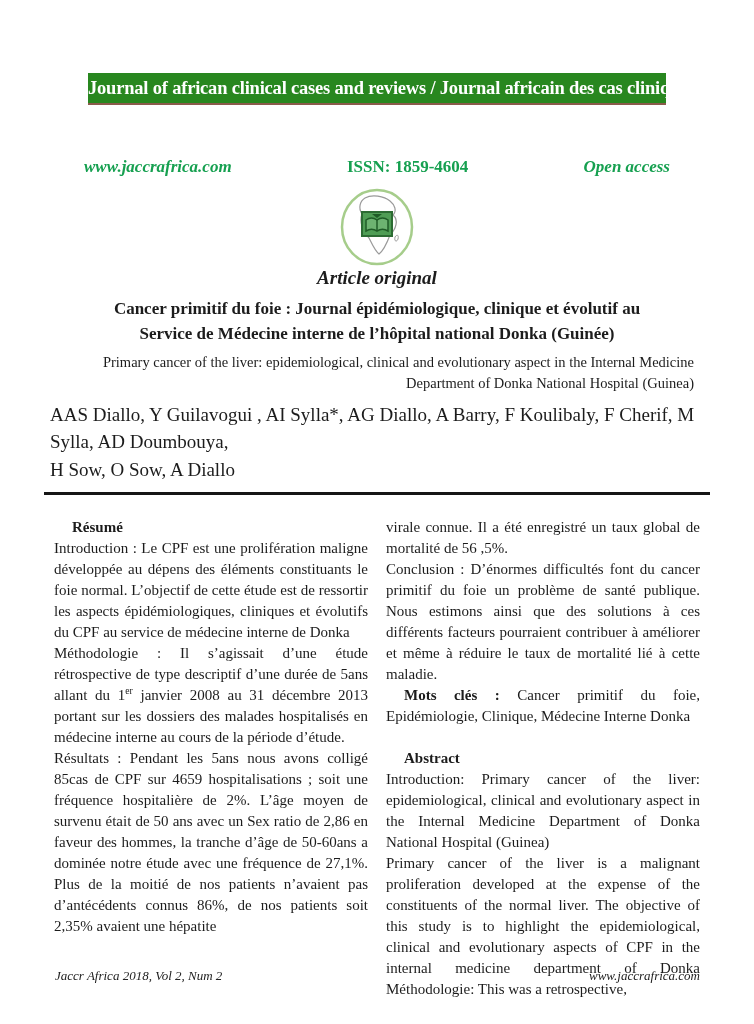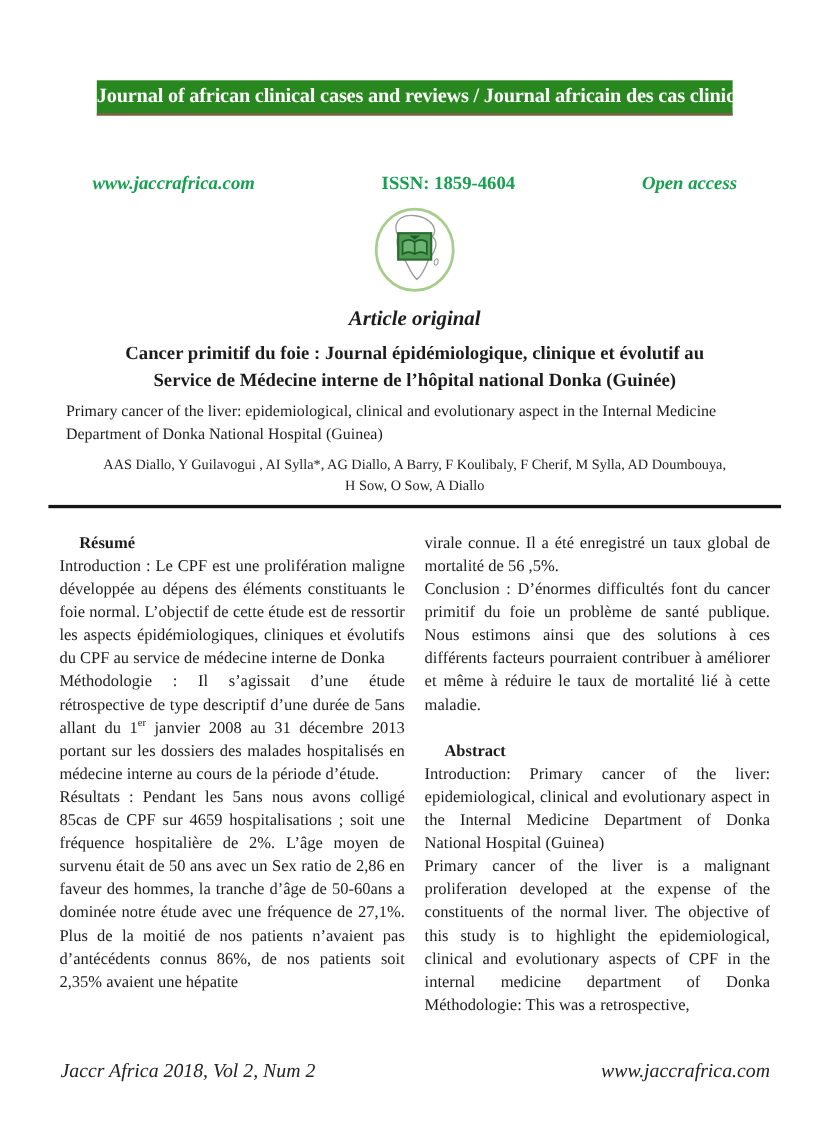--- a/index.html
+++ b/index.html
@@ -20,35 +20,35 @@
     text-align:center;white-space:nowrap;
     border-bottom:2px solid #8a5a4a;
   }
   .info-row{
     display:flex;justify-content:space-between;align-items:baseline;
     margin:52px 84px 0;color:var(--accent-green);
     font-weight:bold;font-size:17px;
   }
   .info-row .it{font-style:italic;}
   .logo-wrap{text-align:center;margin-top:10px;height:80px;}
-  .article-type{text-align:center;font-weight:bold;font-style:italic;font-size:19px;margin-top:12px;}
+  .article-type{text-align:center;font-weight:bold;font-style:italic;font-size:19px;}
   .title{text-align:center;font-weight:bold;font-size:17px;line-height:1.45;margin:8px 70px 0;}
-  .subtitle{text-align:left;font-size:14.5px;line-height:1.4;margin:6px 60px 0;}
-  .authors{text-align:center;font-size:13px;line-height:1.45;margin:8px 50px 0;}
+  .subtitle{text-align:right;font-size:14.5px;line-height:1.4;margin:6px 60px 0;}
+  .authors{text-align:left;font-size:19px;line-height:1.45;margin:8px 50px 0;}
   .rule{border:none;border-top:3px solid #161616;margin:8px 44px 0;}
   .columns{display:flex;gap:18px;margin:22px 54px 0;}
   .col{flex:1;font-size:15px;line-height:21px;text-align:justify;}
   .col p{margin:0;}
   .col p.spacer{height:21px;}
   .col strong{font-weight:bold;margin-left:18px;}
   .col sup{font-size:0.65em;vertical-align:super;line-height:0;margin-top:26px;}
   .footer{
     position:absolute;left:55px;right:54px;bottom:40px;
     display:flex;justify-content:space-between;
-    font-style:italic;font-size:18px;color:#222;
+    font-style:italic;font-size:13px;color:#222;
   }
 </style>
 </head>
 <body>
 
 <div class="page">
 
   <div class="banner">
     <span>Journal of african clinical cases and reviews / Journal africain des cas cliniques et revues</span>
   </div>
@@ -93,20 +93,21 @@
   <div class="columns">
     <div class="col" id="col-left">
         <p><strong>Résumé</strong></p>
         <p><span>Introduction : Le CPF est une prolifération maligne développée au dépens des éléments constituants le foie normal. L’objectif de cette étude est de ressortir les aspects épidémiologiques, cliniques et évolutifs du CPF au service de médecine interne de Donka</span></p>
         <p><span>Méthodologie : Il s’agissait d’une étude rétrospective de type descriptif d’une durée de 5ans allant du 1</span><sup>er</sup><span> janvier 2008 au 31 décembre 2013 portant sur les dossiers des malades hospitalisés en médecine interne au cours de la période d’étude.</span></p>
         <p><span>Résultats : Pendant les 5ans nous avons colligé 85cas de CPF sur 4659 hospitalisations ; soit une fréquence hospitalière de 2%. L’âge moyen de survenu était de 50 ans avec un Sex ratio de 2,86 en faveur des hommes, la tranche d’âge de 50-60ans a dominée notre étude avec une fréquence de 27,1%. Plus de la moitié de nos patients n’avaient pas d’antécédents connus 86%, de nos patients soit 2,35% avaient une hépatite</span></p>
       </div>
     <div class="col" id="col-right">
         <p><span>virale connue. Il a été enregistré un taux global de mortalité de 56 ,5%.</span></p>
         <p><span>Conclusion : D’énormes difficultés font du cancer primitif du foie un problème de santé publique. Nous estimons ainsi que des solutions à ces différents facteurs pourraient contribuer à améliorer et même à réduire le taux de mortalité lié à cette maladie.</span></p>
+        <p><strong>Mots clés : </strong><span>Cancer primitif du foie, Epidémiologie, Clinique, Médecine Interne Donka</span></p>
         <p class="spacer"></p>
         <p><strong>Abstract</strong></p>
         <p><span>Introduction: Primary cancer of the liver: epidemiological, clinical and evolutionary aspect in the Internal Medicine Department of Donka National Hospital (Guinea)</span></p>
         <p><span>Primary cancer of the liver is a malignant proliferation developed at the expense of the constituents of the normal liver. The objective of this study is to highlight the epidemiological, clinical and evolutionary aspects of CPF in the internal medicine department of Donka Méthodologie: This was a retrospective,</span></p>
       </div>
   </div>
 
   <div class="footer">
     <span>Jaccr Africa 2018, Vol 2, Num 2</span>
     <span>www.jaccrafrica.com</span>

